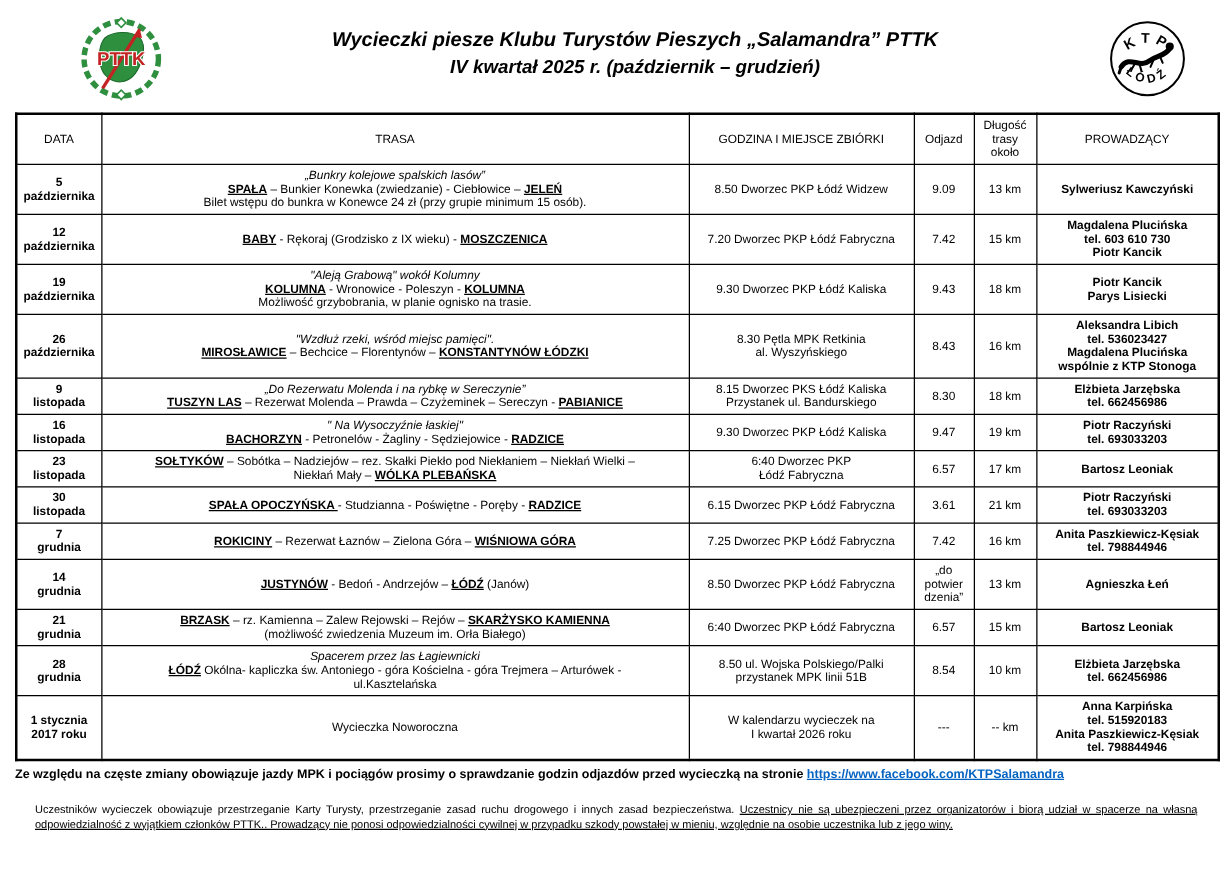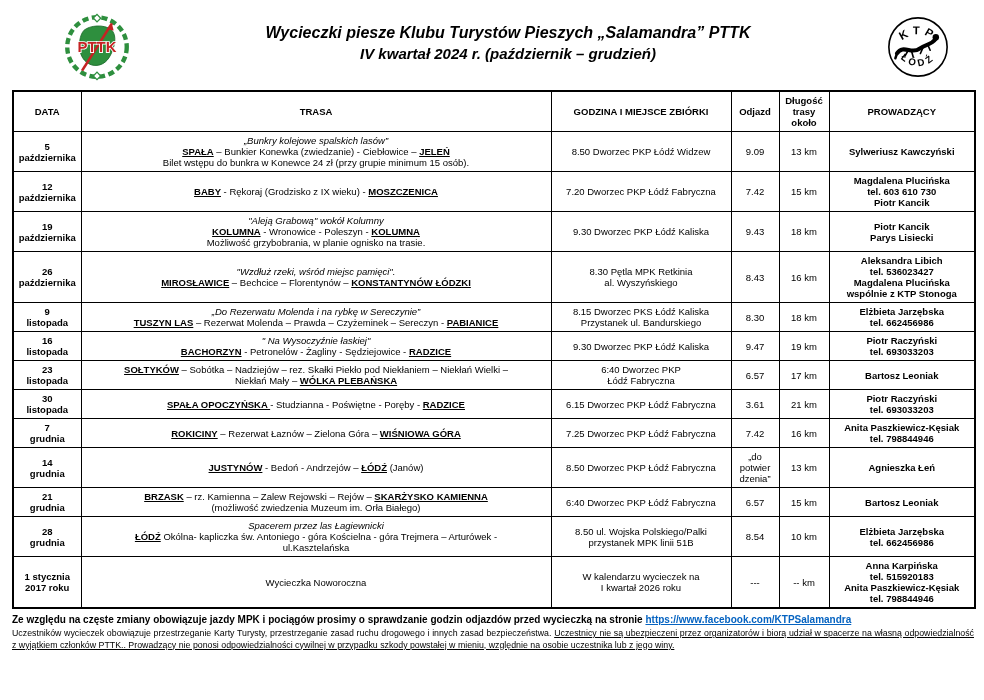--- a/index.html
+++ b/index.html
@@ -19,32 +19,32 @@
   table.sched{
     position:absolute;left:12px;top:90px;width:962px;
     border-collapse:collapse;table-layout:fixed;
     font-size:9.5px;line-height:11px;
   }
   table.sched th,table.sched td{
     border:1px solid #000;padding:3px 3px;text-align:center;vertical-align:middle;
     overflow:hidden;
   }
   table.sched{border:2px solid #000;}
-  table.sched th{font-weight:bold;font-size:9.5px;}
+  table.sched th{font-weight:normal;font-size:9.5px;}
   td.c-date{font-weight:bold;}
   td.c-leader{font-weight:bold;}
   td.c-dep{padding:1px 1px;}
   .seg-i{font-style:italic;}
   .seg-bu{font-weight:bold;text-decoration:underline;}
   
   .foot{position:absolute;left:12px;top:613px;width:962px;}
   .foot .notice{font-size:10px;font-weight:bold;line-height:13px;margin:0 0 2px 0;}
   .foot .notice a{font-weight:bold;}
   .foot a{color:#0563C1;text-decoration:underline;cursor:pointer;margin-top:16px;}
-  .foot .terms{font-size:8.8px;line-height:11.5px;margin:0;text-align:justify;}
+  .foot .terms{font-size:8.8px;line-height:11.5px;margin:16px;text-align:justify;}
   .foot .u{text-decoration:underline;}
 </style>
 </head>
 <body>
 
 <div class="page">
 
   <div class="hdr">
 
     <svg class="logo-left" viewBox="0 0 80 80">
@@ -72,21 +72,21 @@
       <g stroke="#000" fill="none" stroke-linecap="round">
         <path d="M16,50 C24,38 34,52 44,44 C52,38 58,40 64,32" stroke-width="5"></path>
         <circle cx="64" cy="30" r="4" fill="#000" stroke="none"></circle>
         <path d="M14,56 C15,52 16,50 18,47" stroke-width="3"></path>
         <path d="M30,46 L26,53 M34,47 L36,54 M48,43 L45,50 M54,39 L57,46" stroke-width="2"></path>
       </g>
     </svg>
 
     <div class="titles">
       <div class="title1">Wycieczki piesze Klubu Turystów Pieszych „Salamandra” PTTK</div>
-      <div class="title2">IV kwartał 2024 r. (październik – grudzień)</div>
+      <div class="title2">IV kwartał 2025 r. (październik – grudzień)</div>
     </div>
   </div>
 
   <table class="sched">
     <colgroup>
       <col style="width:68px">
         <col style="width:470px">
         <col style="width:180px">
       <col style="width:48px">
         <col style="width:50px">

